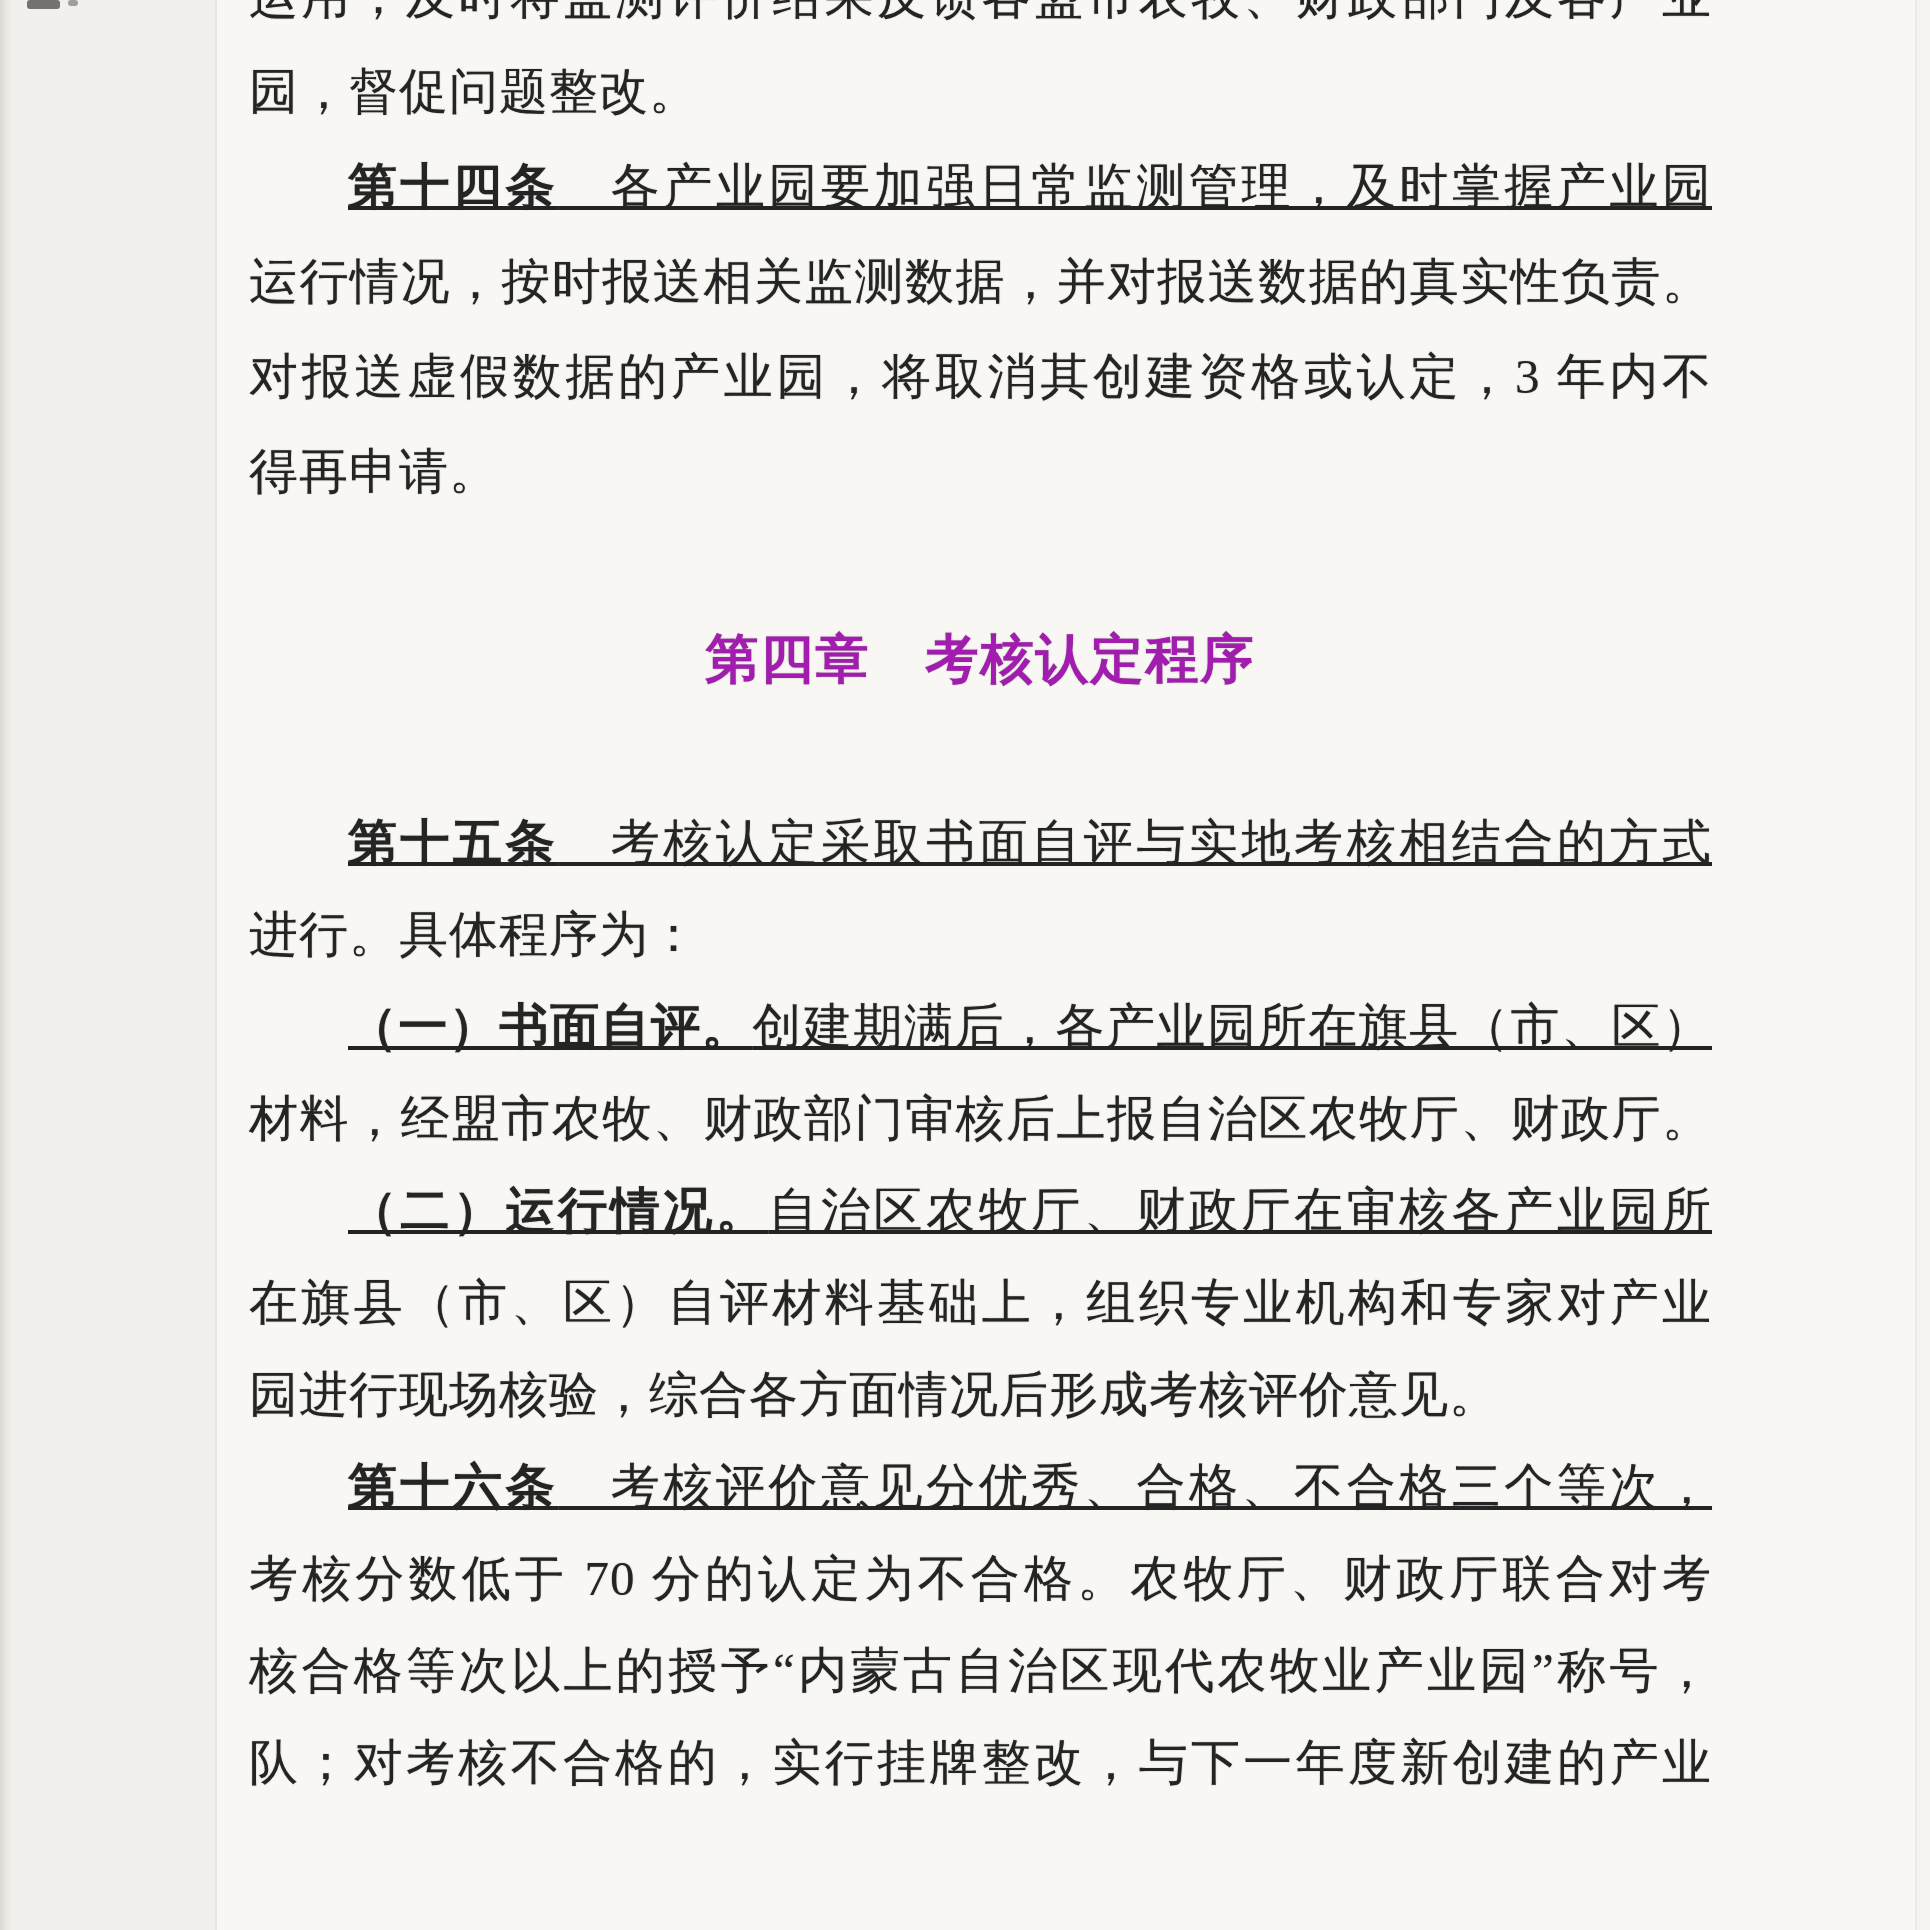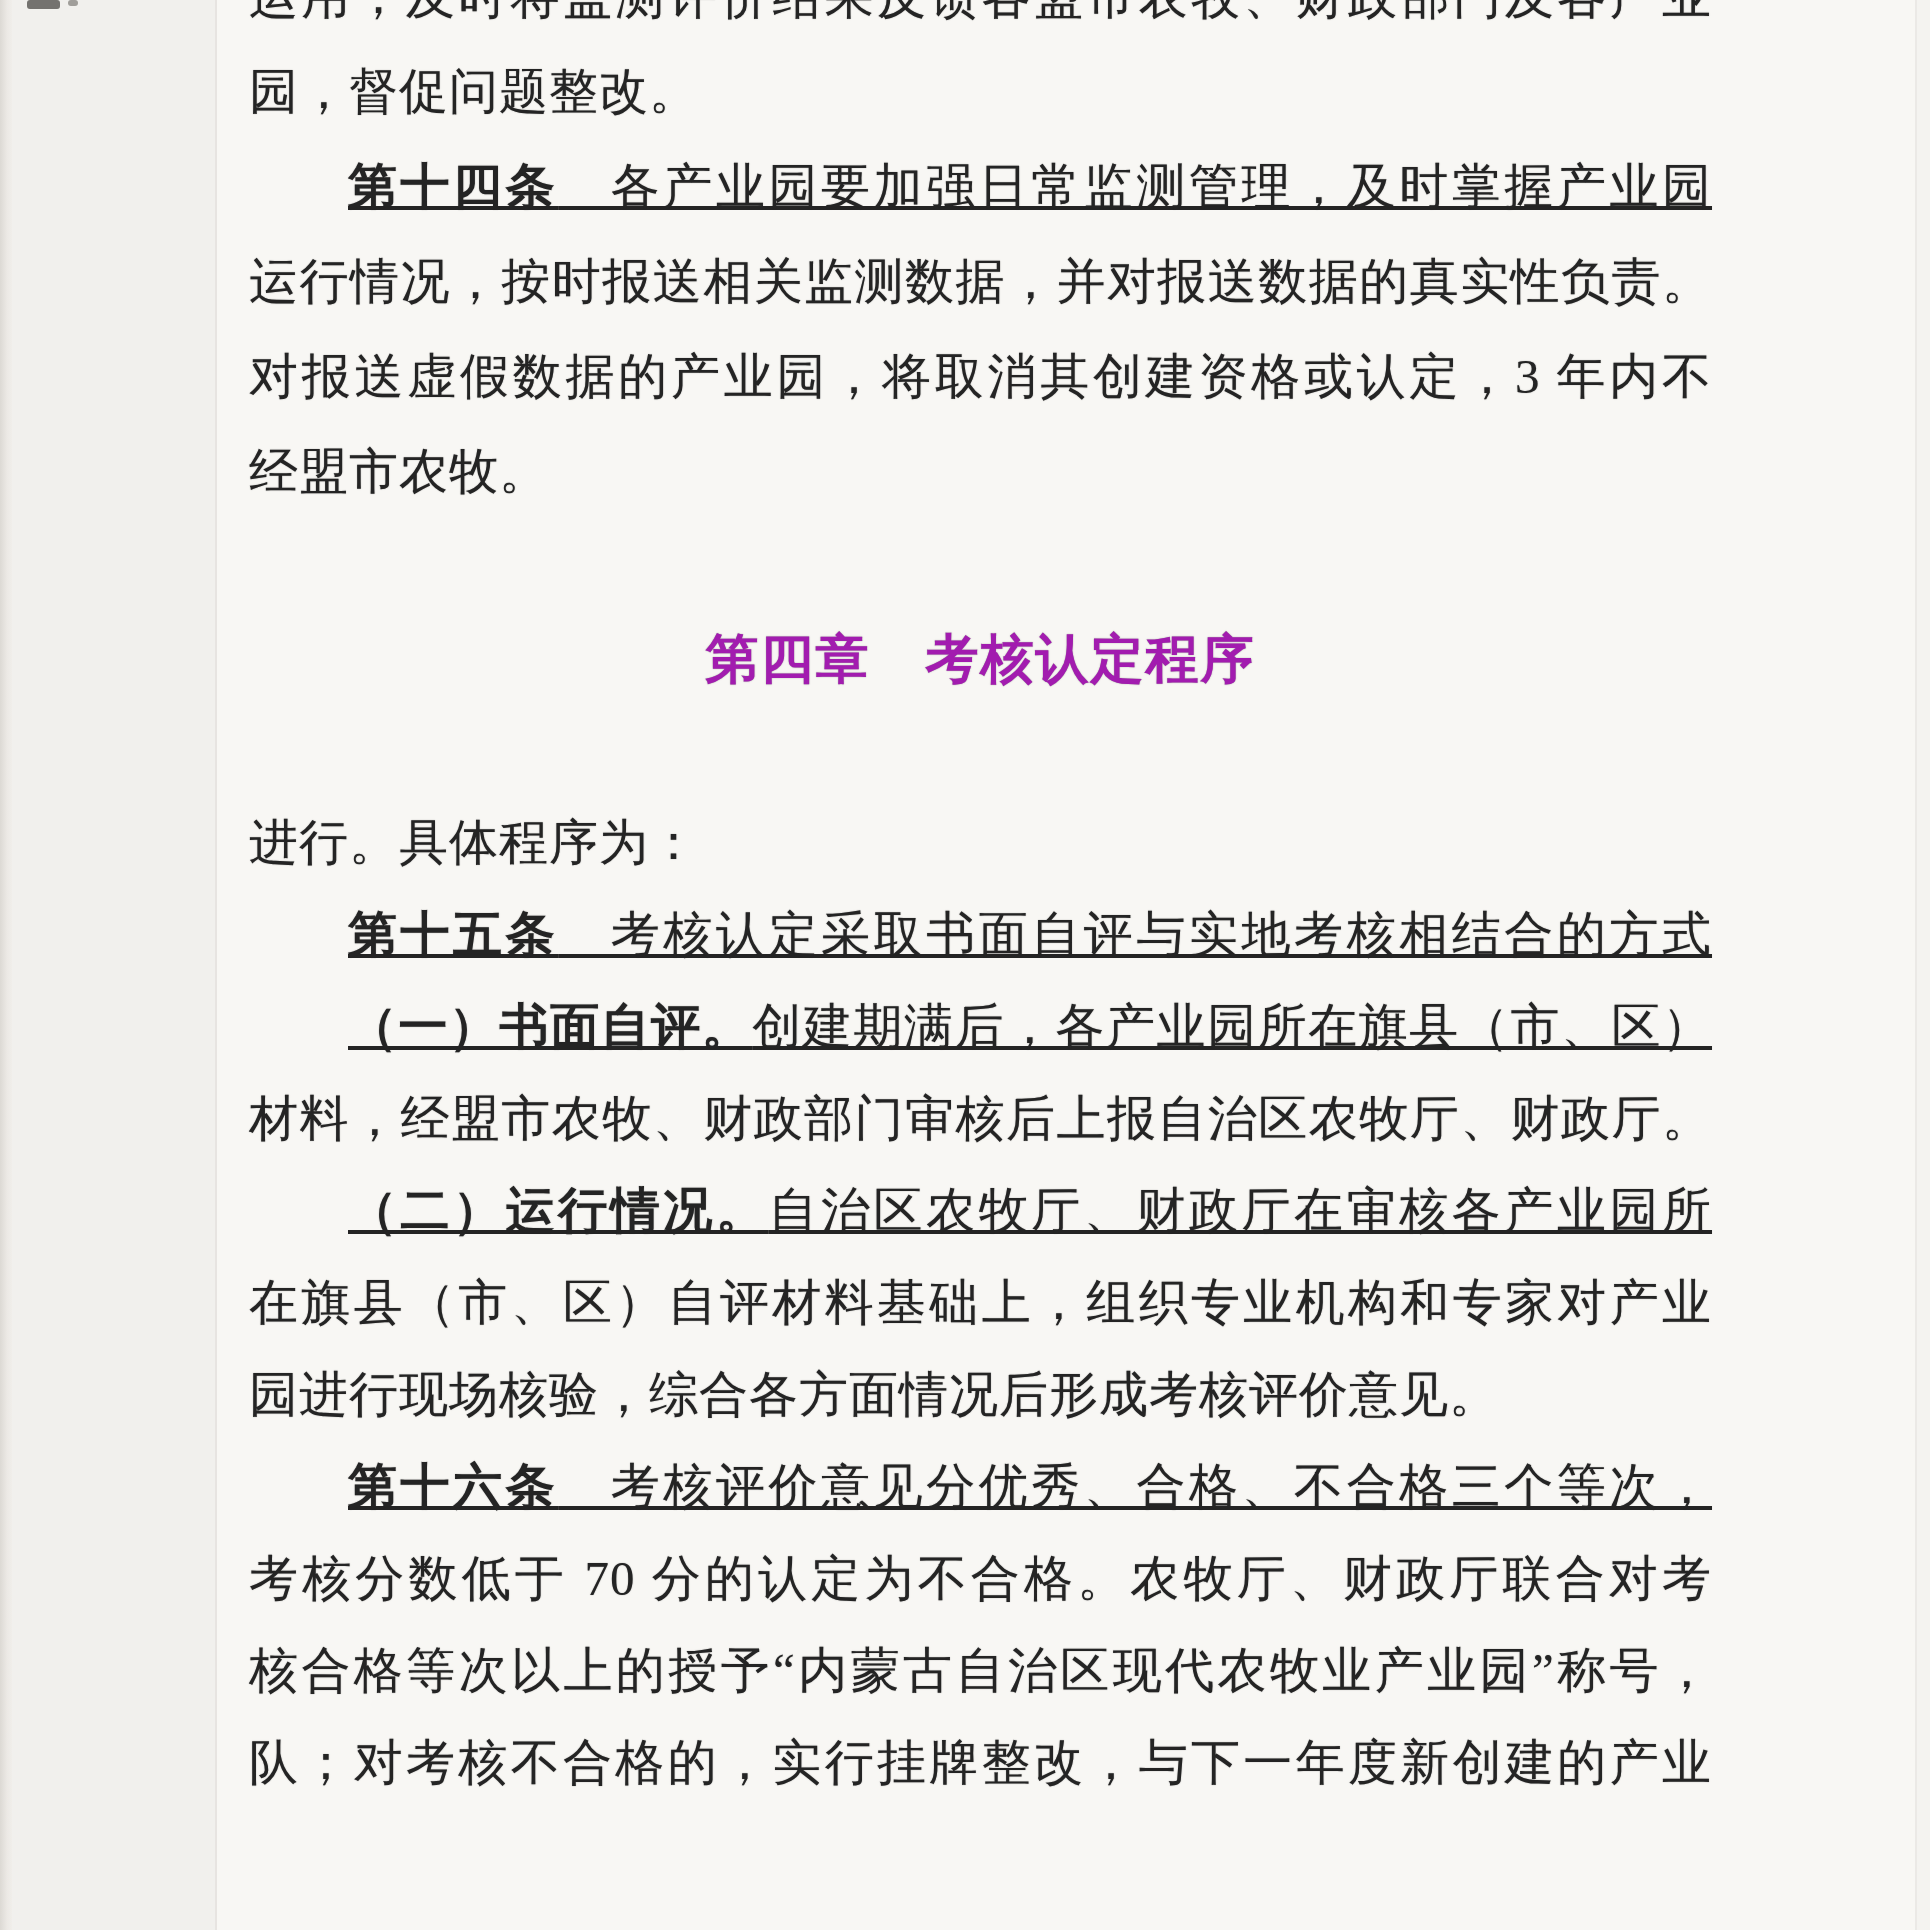--- a/index.html
+++ b/index.html
@@ -93,28 +93,28 @@
   <div class="scan-speck"></div>
   <div class="scan-speck2"></div>
 
   <div class="textcol">
 
     <div class="line b1"><span class="bold"></span><span>运用，及时将监测评价结果反馈各盟市农牧、财政部门及各产业</span></div>
     <div class="line b1 noend"><span class="bold"></span><span>园，督促问题整改。</span></div>
     <div class="line b1 indent"><span class="bold">第十四条</span><span>　各产业园要加强日常监测管理，及时掌握产业园</span></div>
     <div class="line b1"><span class="bold"></span><span>运行情况，按时报送相关监测数据，并对报送数据的真实性负责。</span></div>
     <div class="line b1"><span class="bold"></span><span>对报送虚假数据的产业园，将取消其创建资格或认定，3 年内不</span></div>
-    <div class="line b1 noend"><span class="bold"></span><span>经盟市农牧。</span></div>
+    <div class="line b1 noend"><span class="bold"></span><span>得再申请。</span></div>
 
     <div class="chapter-heading">第四章　考核认定程序</div>
 
     <div class="block2-spacer"></div>
 
+    <div class="line b2 indent"><span class="bold">第十五条</span><span>　考核认定采取书面自评与实地考核相结合的方式</span></div>
     <div class="line b2 noend"><span class="bold"></span><span>进行。具体程序为：</span></div>
-    <div class="line b2 indent"><span class="bold">第十五条</span><span>　考核认定采取书面自评与实地考核相结合的方式</span></div>
     <div class="line b2 indent"><span class="bold">（一）书面自评。</span><span>创建期满后，各产业园所在旗县（市、区）</span></div>
     <div class="line b2"><span class="bold"></span><span>材料，经盟市农牧、财政部门审核后上报自治区农牧厅、财政厅。</span></div>
     <div class="line b2 indent"><span class="bold">（二）运行情况。</span><span>自治区农牧厅、财政厅在审核各产业园所</span></div>
     <div class="line b2"><span class="bold"></span><span>在旗县（市、区）自评材料基础上，组织专业机构和专家对产业</span></div>
     <div class="line b2 noend"><span class="bold"></span><span>园进行现场核验，综合各方面情况后形成考核评价意见。</span></div>
     <div class="line b2 indent"><span class="bold">第十六条</span><span>　考核评价意见分优秀、合格、不合格三个等次，</span></div>
     <div class="line b2"><span class="bold"></span><span>考核分数低于 70 分的认定为不合格。农牧厅、财政厅联合对考</span></div>
     <div class="line b2"><span class="bold"></span><span>核合格等次以上的授予“内蒙古自治区现代农牧业产业园”称号，</span></div>
     <div class="line b2"><span class="bold"></span><span>队；对考核不合格的，实行挂牌整改，与下一年度新创建的产业</span></div>
 

